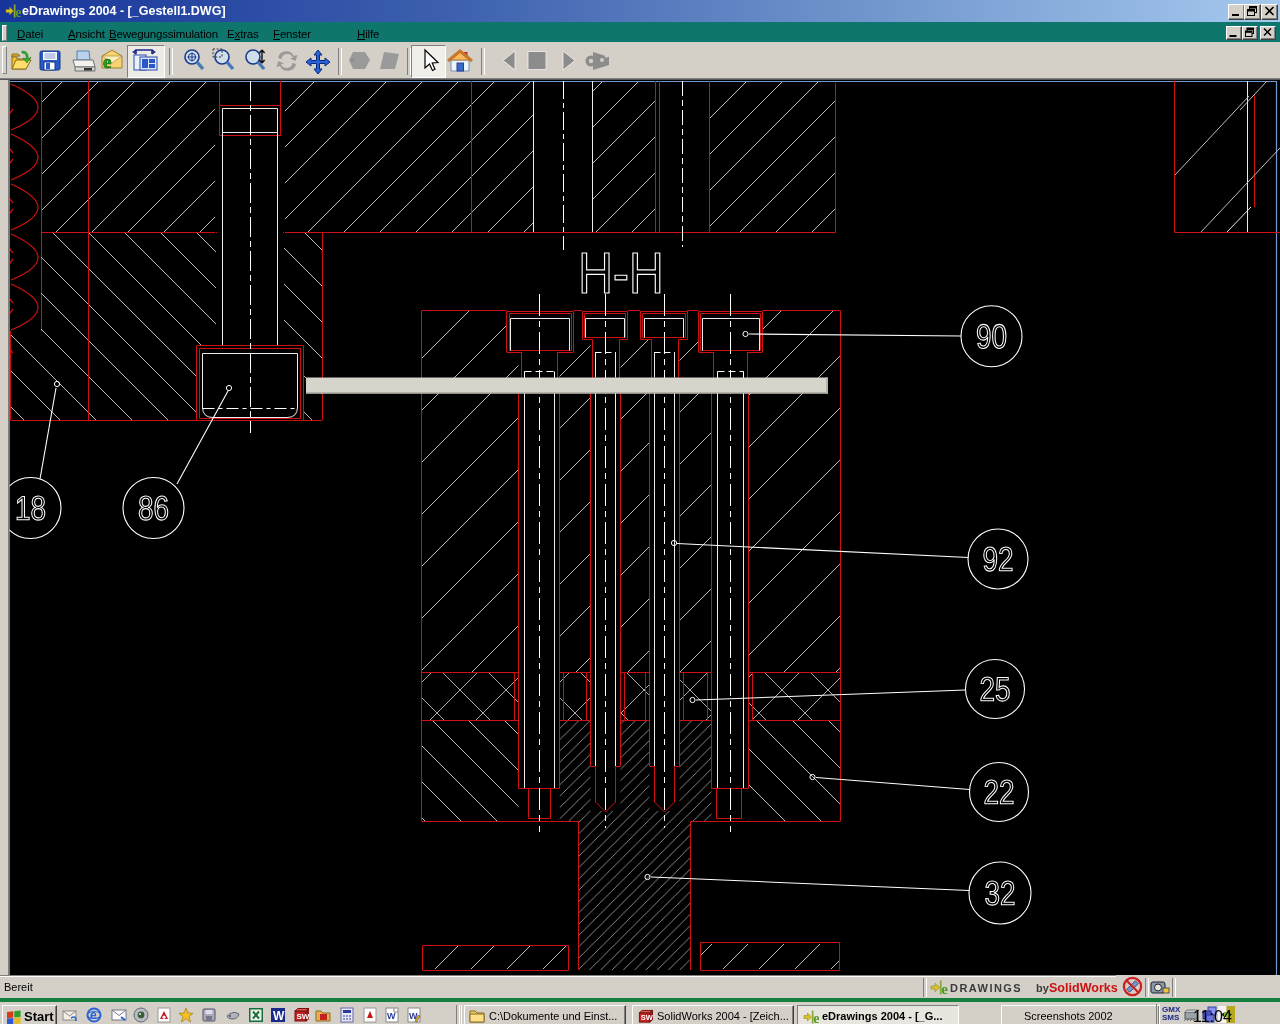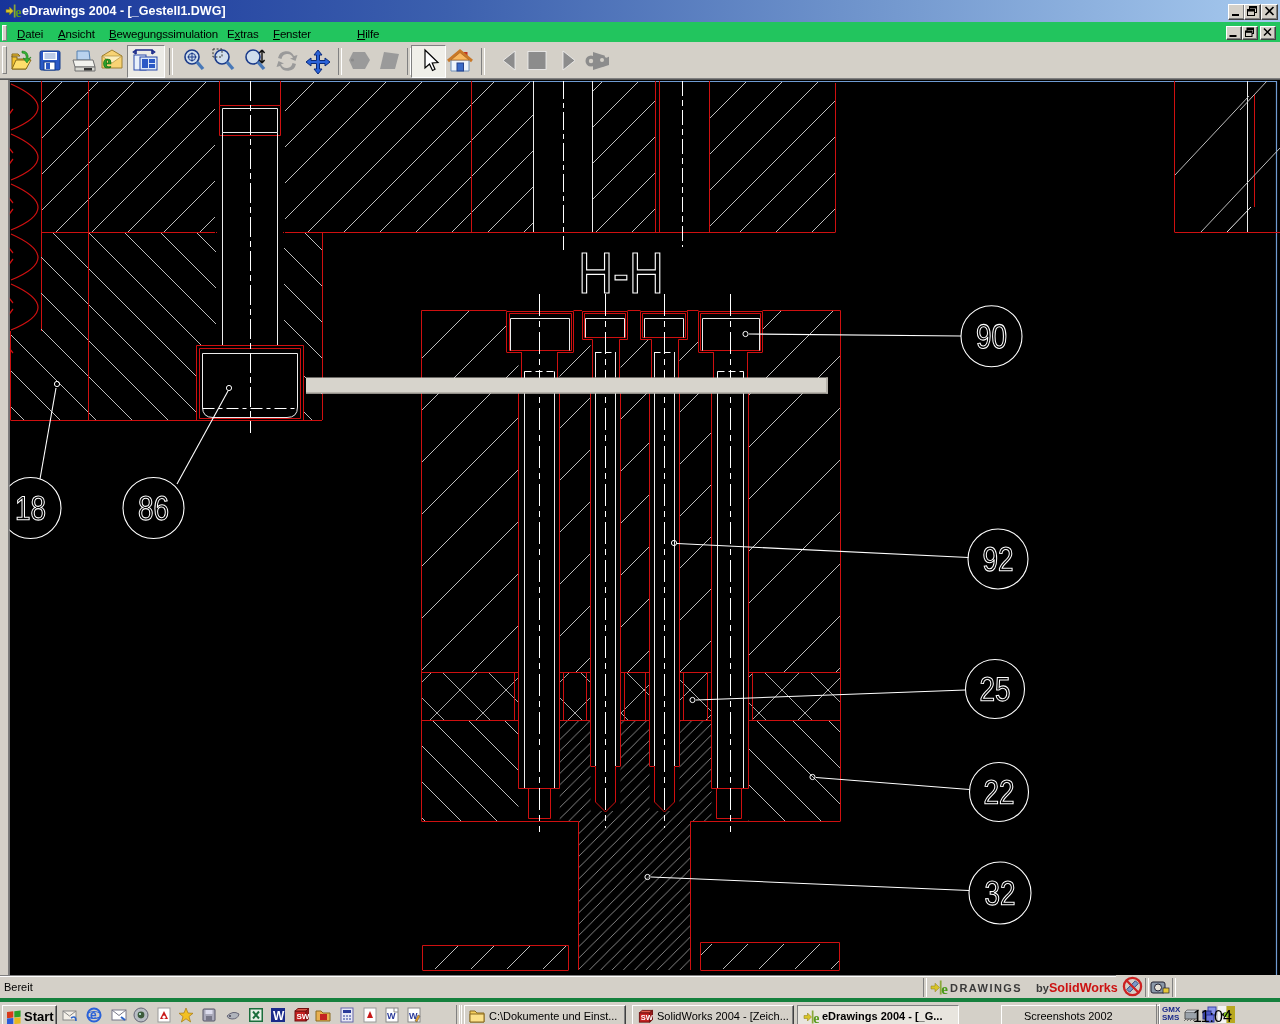--- a/index.html
+++ b/index.html
@@ -1,21 +1,21 @@
 <!DOCTYPE html>
 <html><head>
 <meta charset="utf-8">
 <style>
   html,body{margin:0;padding:0;width:1280px;height:1024px;overflow:hidden;background:#d4d0c8;
     font-family:"Liberation Sans",sans-serif;}
   .abs{position:absolute;}
   #titlebar{left:0;top:0;width:1280px;height:22px;background:linear-gradient(90deg,#17349a 0%,#3c60ae 35%,#7499cf 70%,#a6c9ee 100%);}
   #titletext{left:22px;top:4px;color:#fff;font-size:12.5px;font-weight:bold;letter-spacing:0px;}
   .wbtn{width:15px;height:14px;background:#d4d0c8;border-top:1px solid #fff;border-left:1px solid #fff;border-right:1px solid #404040;border-bottom:1px solid #404040;box-shadow:inset -1px -1px 0 #808080;font-size:9px;text-align:center;line-height:13px;color:#000;}
-  #menubar{left:0;top:22px;width:1280px;height:20px;background:#22c55e;}
+  #menubar{left:0;top:22px;width:1280px;height:20px;background:#0f766e;}
   .menuitem{position:absolute;top:6px;font-size:11.5px;letter-spacing:-0.15px;color:#000;}
   .menuitem u{text-decoration:underline;}
   #toolbar{left:0;top:42px;width:1280px;height:36px;background:#d4d0c8;border-bottom:1px solid #808080;}
   .grip{position:absolute;width:3px;border-top:1px solid #fff;border-left:1px solid #fff;border-right:1px solid #808080;border-bottom:1px solid #808080;background:#d4d0c8;}
   .tsep{position:absolute;top:48px;width:2px;height:26px;border-left:1px solid #808080;border-right:1px solid #fff;}
   #statusbar{left:0;top:975px;width:1116px;height:23px;background:#d4d0c8;border-top:1px solid #808080;box-shadow:inset 0 1px 0 #fff;}
   #taskbar{left:0;top:998px;width:1280px;height:26px;background:#d4d0c8;border-top:4px solid #15803d;}
   .taskbtn{position:absolute;top:3px;height:21px;background:#d4d0c8;border-top:1px solid #fff;border-left:1px solid #fff;border-right:1px solid #404040;border-bottom:1px solid #404040;box-shadow:inset -1px -1px 0 #808080;font-size:11px;color:#000;white-space:nowrap;overflow:hidden;}
   .sunk{border-top:1px solid #808080;border-left:1px solid #808080;border-right:1px solid #fff;border-bottom:1px solid #fff;box-shadow:none;}
 </style>
@@ -40,21 +40,21 @@
       <rect x="1.5" y="4.5" width="7" height="6" fill="#d4d0c8" stroke="#000"></rect>
       <rect x="1.5" y="4.5" width="7" height="2" fill="#000"></rect>
     </svg></div>
 <div class="abs wbtn" style="left:1261px;top:4px;"><svg width="13" height="12">
       <path d="M2.5 2 l8 8 M10.5 2 l-8 8" stroke="#000" stroke-width="1.6"></path>
     </svg></div>
 
 <div class="abs" id="menubar">
   <div class="grip" style="left:2px;top:3px;height:14px;"></div>
   <div class="menuitem" style="left:17px;"><u>D</u>atei</div>
-  <div class="menuitem" style="left:58px;"><u>A</u>nsicht</div>
+  <div class="menuitem" style="left:68px;"><u>A</u>nsicht</div>
   <div class="menuitem" style="left:109px;text-align:center;"><u>B</u>ewegungssimulation</div>
   <div class="menuitem" style="left:227px;">E<u>x</u>tras</div>
   <div class="menuitem" style="left:273px;"><u>F</u>enster</div>
   <div class="menuitem" style="left:325px;margin-left:32px;"><u>H</u>ilfe</div>
 </div>
 <div class="abs wbtn" style="left:1226px;top:26px;width:14px;height:12px;"><svg width="12" height="11">
       <rect x="1.5" y="8" width="7" height="2" fill="#000"></rect>
     </svg></div>
 <div class="abs wbtn" style="left:1242px;top:26px;width:14px;height:12px;"><svg width="12" height="11">
       <rect x="3" y="1" width="6.5" height="5.5" fill="none" stroke="#000"></rect>

